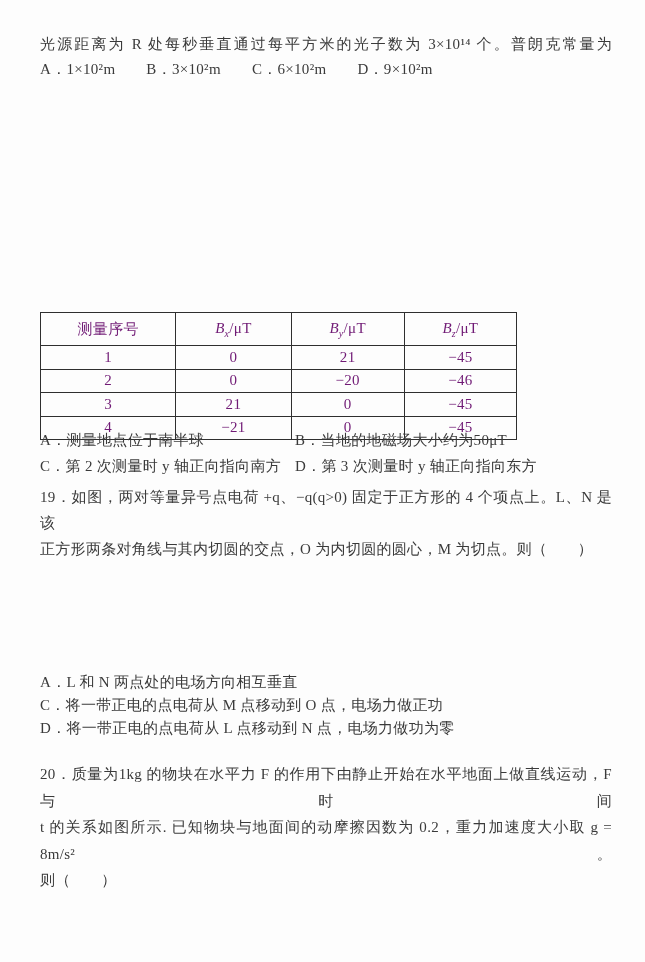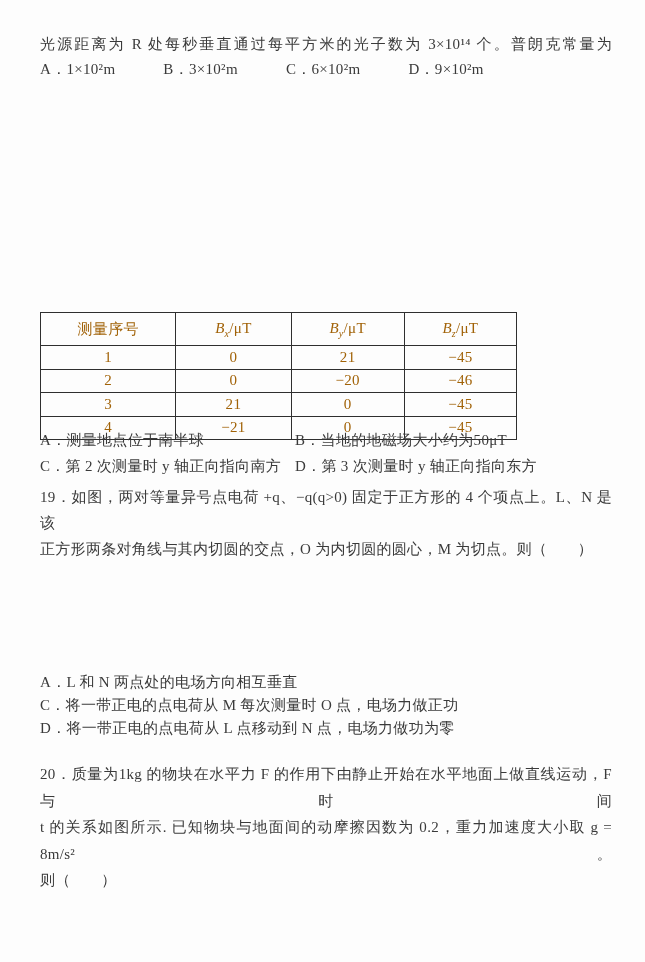--- a/index.html
+++ b/index.html
@@ -16,33 +16,33 @@
     overflow: hidden;
     text-decoration: underline;
   }
   .sec { position: absolute; left: 40px; width: 572px; }
   .line { white-space: nowrap; }
   .just { text-align: justify; text-align-last: justify; white-space: normal; }
 
   
   #sec-photon { top: 32px; }
   #sec-photon .line { line-height: 25px; }
-  .inline-options { display: flex; gap: 48px; line-height: 25px; align-items: flex-end; }
+  .inline-options { display: flex; gap: 31px; line-height: 25px; align-items: flex-end; }
 
   
   #sec-q8 { top: 109px; }
   #sec-q8 .line { line-height: 24.5px; }
 
   
   #sec-table { top: 312px; left: 40px; width: 478px; }
   table.meas {
     border-collapse: collapse;
     table-layout: fixed;
     width: 477px;
-    color: #a16207;
+    color: #701a75;
   }
   table.meas th, table.meas td {
     border: 1.6px solid #2f2f2f;
     text-align: center;
     vertical-align: middle;
     padding: 0;
     font-weight: normal;
     font-size: 15px;
     letter-spacing: 0.3px;
   }
@@ -144,21 +144,21 @@
     </div>
   </section>
 
   <section class="sec" id="sec-q19">
     <div class="line just">19．如图，两对等量异号点电荷 +q、−q(q&gt;0) 固定于正方形的 4 个项点上。L、N 是该</div>
     <div class="line">正方形两条对角线与其内切圆的交点，O 为内切圆的圆心，M 为切点。则（　　）</div>
   </section>
 
   <section class="sec" id="sec-q19-options">
     <div class="line">A．L 和 N 两点处的电场方向相互垂直</div>
-    <div class="line">C．将一带正电的点电荷从 M 每次测量时 O 点，电场力做正功</div>
+    <div class="line">C．将一带正电的点电荷从 M 点移动到 O 点，电场力做正功</div>
     <div class="line">D．将一带正电的点电荷从 L 点移动到 N 点，电场力做功为零</div>
   </section>
 
   <section class="sec" id="sec-q20">
     <div class="line just">20．质量为1kg 的物块在水平力 F 的作用下由静止开始在水平地面上做直线运动，F 与时间</div>
     <div class="line just">t 的关系如图所示. 已知物块与地面间的动摩擦因数为 0.2，重力加速度大小取 g = 8m/s²。</div>
     <div class="line">则（　　）</div>
   </section>
 
 </div>

